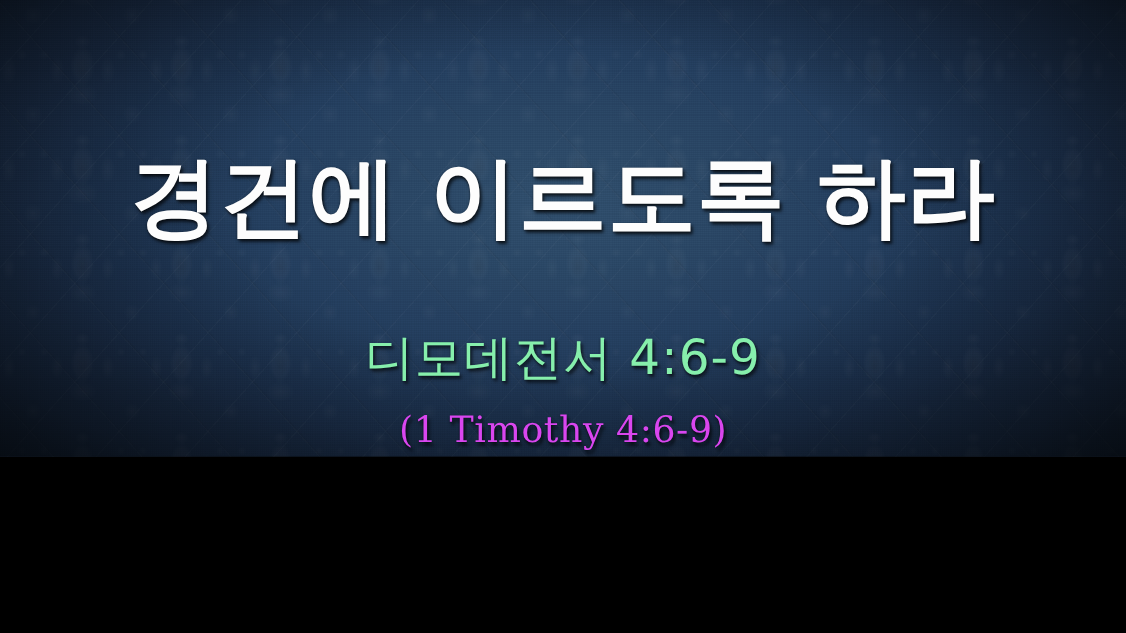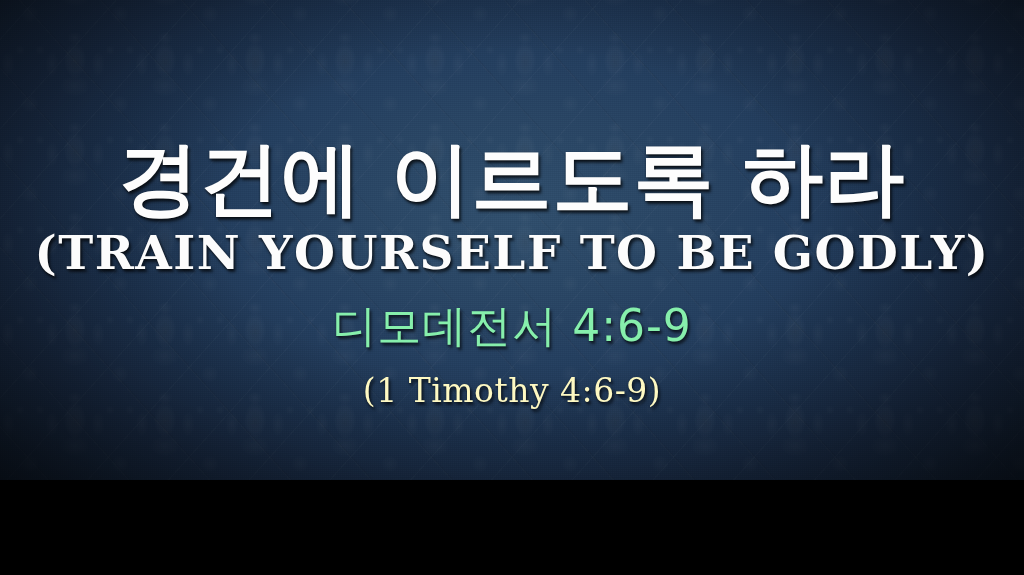--- a/index.html
+++ b/index.html
@@ -13,21 +13,21 @@
     width: 1024px;
     height: 575px;
     overflow: hidden;
     font-family: "Liberation Sans", sans-serif;
   }
 
   
   .slide {
     position: relative;
     width: 1024px;
-    height: 480px;
+    height: 415px;
     overflow: hidden;
     background: #16212f;
   }
 
   
   
   .bg-base {
     position: absolute;
     inset: 0;
     background:
@@ -181,21 +181,21 @@
   .ref-en {
     position: absolute;
     top: 374px;
     left: 0;
     right: 0;
     font-family: "DejaVu Serif", "Liberation Serif", serif;
     font-weight: 400;
     font-size: 33px;
     line-height: 1;
     letter-spacing: .5px;
-    color: #fef9c3;
+    color: #d946ef;
     white-space: nowrap;
     text-shadow:
       2px 3px 3px rgba(0,0,0,.58),
       0 1px 2px rgba(0,0,0,.45);
   }
 </style>
 </head>
 <body>
 
 <div class="slide">
@@ -203,20 +203,19 @@
   <div class="bg-base"></div>
   <div class="bg-damask"></div>
   <div class="bg-lattice"></div>
   <div class="bg-grain"></div>
   <div class="bg-vignette"></div>
 
   <div class="content">
 
     <div class="title-ko">경건에 이르도록 하라</div>
 
-    <div class="title-en">(TRAIN YOURSELF TO BE GODLY)</div>
 
     <div class="ref-ko">디모데전서 4:6-9</div>
 
     <div class="ref-en">(1 Timothy 4:6-9)</div>
 
   </div>
 </div>
 
 </body></html>

